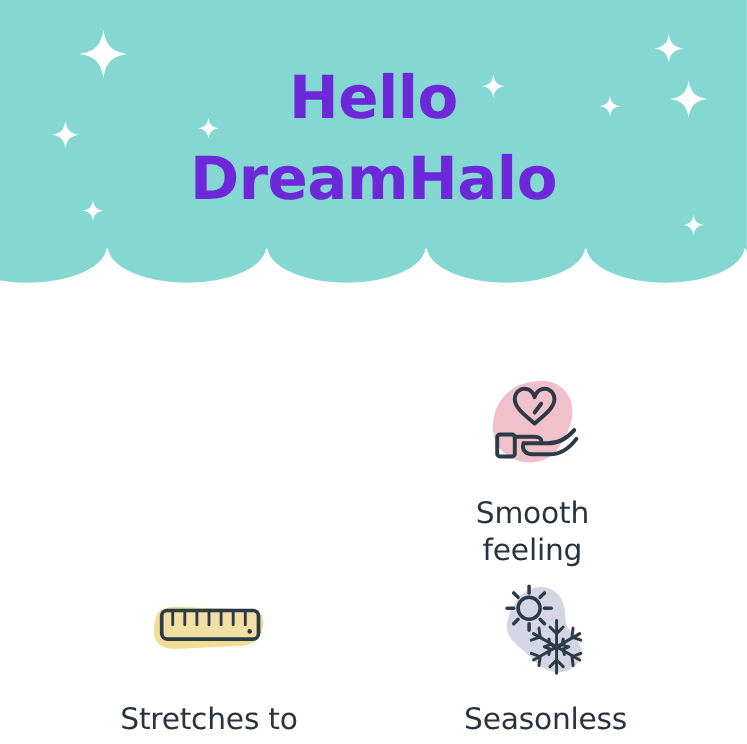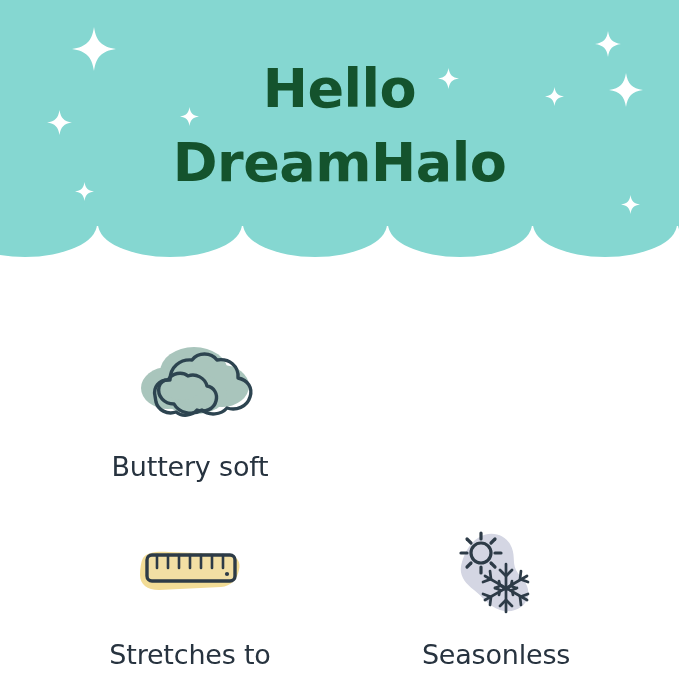--- a/index.html
+++ b/index.html
@@ -45,21 +45,21 @@
     top: 224px;
     width: 679px;
     height: 34px;
   }
   .hero-title {
     position: absolute;
     left: 0;
     top: 52px;
     width: 679px;
     text-align: center;
-    color: #14532d;
+    color: #6d28d9;
     font-family: "DejaVu Sans", sans-serif;
     font-weight: bold;
     font-size: 54px;
     line-height: 74px;
     letter-spacing: -0.5px;
     z-index: 4;
     white-space: pre-line;
   }
   .sparkle {
     position: absolute;
@@ -166,57 +166,53 @@
     <svg class="sparkle" style="left:621px; top:195px; width:19px; height:19px;" viewBox="0 0 40 40" aria-hidden="true">
       <path fill="#ffffff" d="M20 0 C22 13 27 18 40 20 C27 22 22 27 20 40 C18 27 13 22 0 20 C13 18 18 13 20 0 Z"></path>
     </svg>
 
     <div class="hero-title">Hello
 DreamHalo</div>
   </div>
 
   <div class="features">
 
-    <div class="feature f-tl">
+
+    <div class="feature f-tr">
       <div class="feature-icon">
-        <svg width="136" height="92" viewBox="0 0 136 92" aria-hidden="true">
-
-          <g fill="#a9c5bc">
-            <ellipse cx="72" cy="34" rx="34" ry="25"></ellipse>
-            <ellipse cx="100" cy="48" rx="27" ry="21"></ellipse>
-            <ellipse cx="46" cy="50" rx="27" ry="21"></ellipse>
-            <ellipse cx="72" cy="56" rx="33" ry="20"></ellipse>
-            <ellipse cx="60" cy="44" rx="22" ry="18"></ellipse>
-          </g>
-
-          <g fill="none" stroke="#2d4450" stroke-width="3.4" stroke-linecap="round" stroke-linejoin="round">
-            <path d="M48 42
-                     C48 29 58 21 70 22
-                     C76 14 89 14 95 22
-                     C107 20 117 28 116 40
-                     C126 42 131 50 128 59
-                     C125 69 114 73 105 70
-                     C99 77 87 78 80 72
-                     C70 78 57 75 52 66
-                     C42 66 35 58 37 49
-                     C38 44 43 41 48 42 Z"></path>
-            <path d="M33 58
-                     C31 49 37 42 46 42
-                     C50 35 60 33 66 38
-                     C74 35 83 40 85 48
-                     C92 49 96 56 94 63
-                     C92 71 83 75 75 72
-                     C70 78 60 79 54 74
-                     C45 77 36 72 34 64 Z"></path>
+        <svg width="92" height="86" viewBox="0 0 92 86" aria-hidden="true">
+
+          <path fill="#f0c1ca" d="M46 6
+                   C64 2 80 12 82 28
+                   C84 44 76 56 70 66
+                   C63 77 48 82 34 78
+                   C19 74 10 62 10 47
+                   C10 30 20 16 32 10
+                   C36 8 41 7 46 6 Z"></path>
+          <g fill="none" stroke="#2d3b47" stroke-width="3.6" stroke-linecap="round" stroke-linejoin="round">
+
+            <path d="M48 44
+                     C40 37 30 30 30 22
+                     C30 15 36 11 42 13
+                     C45 14 47 17 48 20
+                     C49 17 51 14 54 13
+                     C60 11 66 15 66 22
+                     C66 30 56 37 48 44 Z"></path>
+            <path d="M48 34 L54 26"></path>
+
+            <path d="M30 56 L48 56 C52 56 54 58 54 60"></path>
+            <path d="M38 62 L60 62 C70 62 78 57 84 50"></path>
+            <path d="M38 62 C36 68 40 72 46 72 L62 72 C72 72 80 66 86 58"></path>
+            <rect x="14" y="54" width="16" height="20" rx="2.5"></rect>
           </g>
         </svg>
       </div>
-      <div class="feature-label">Buttery soft</div>
+      <div class="feature-label">Smooth
+feeling</div>
     </div>
-
 
     <div class="feature f-bl">
       <div class="feature-icon">
         <svg width="110" height="52" viewBox="0 0 110 52" aria-hidden="true">
 
           <path fill="#f2dc96" d="M8 12
                    C12 6 22 5 34 6
                    L92 8 C102 9 106 16 104 24
                    C102 34 96 40 86 41
                    L24 44 C12 44 5 38 5 29

